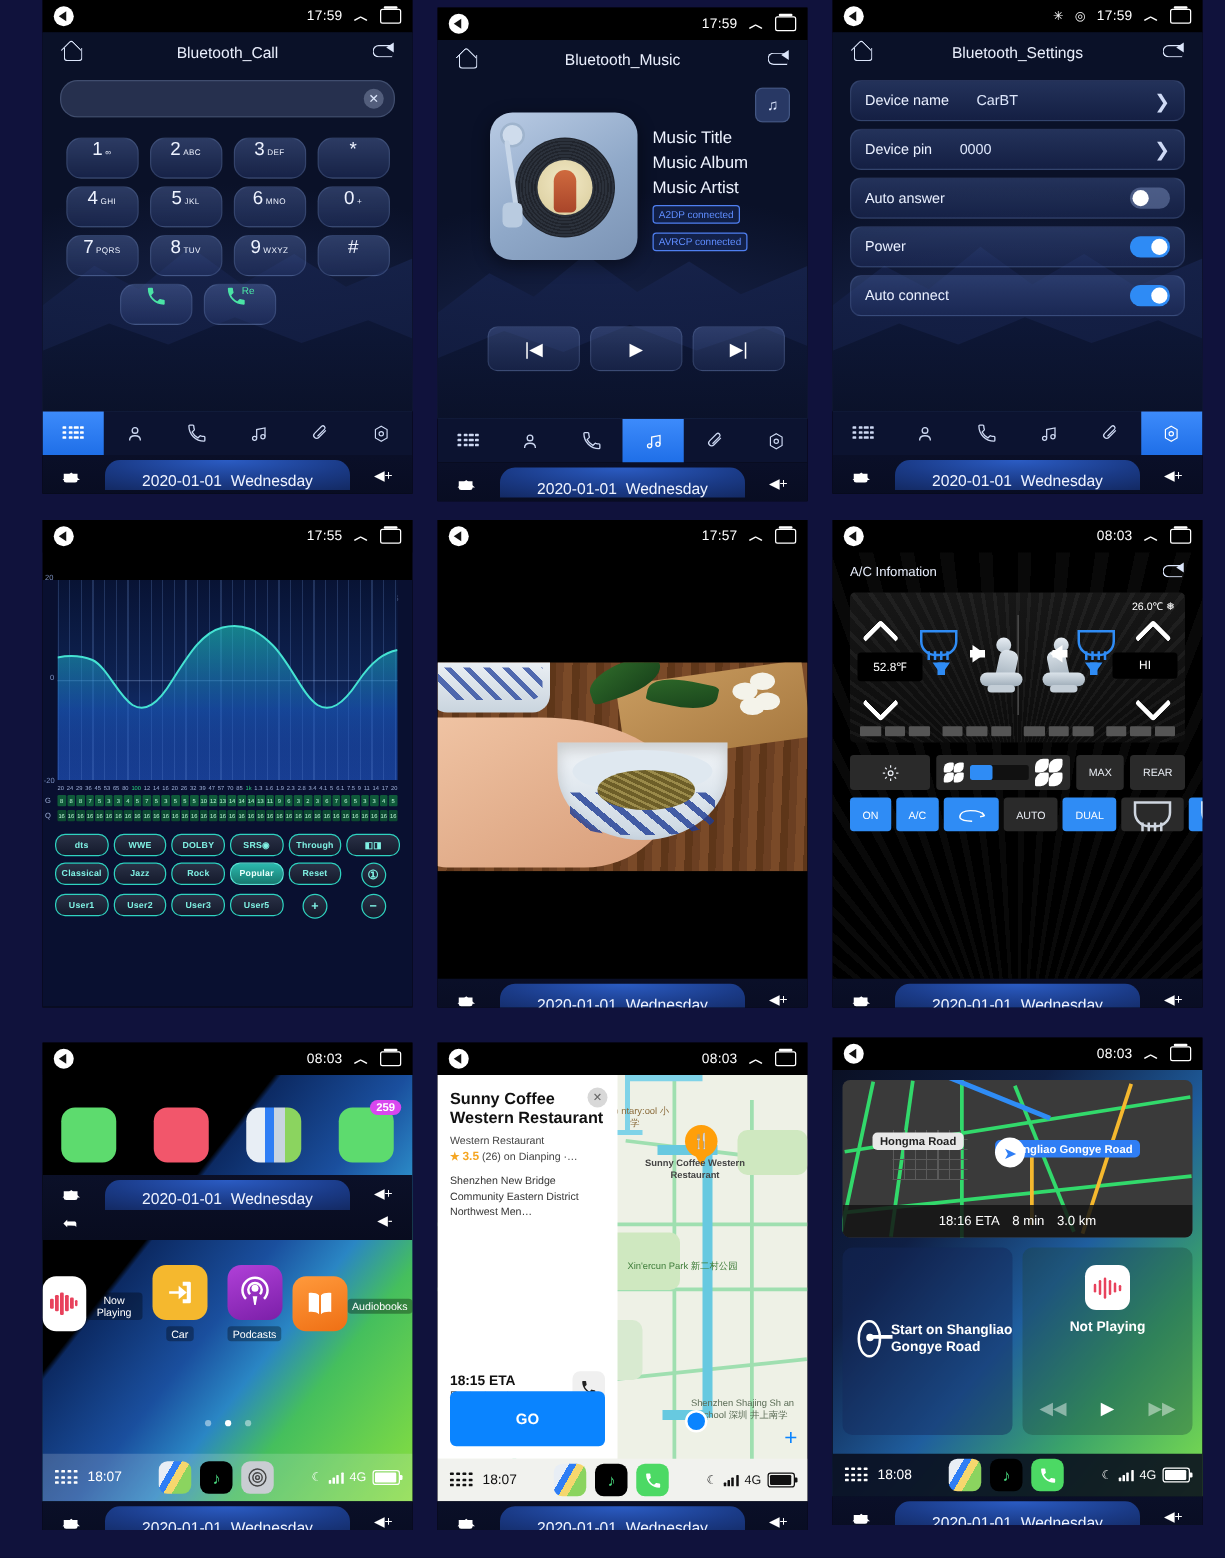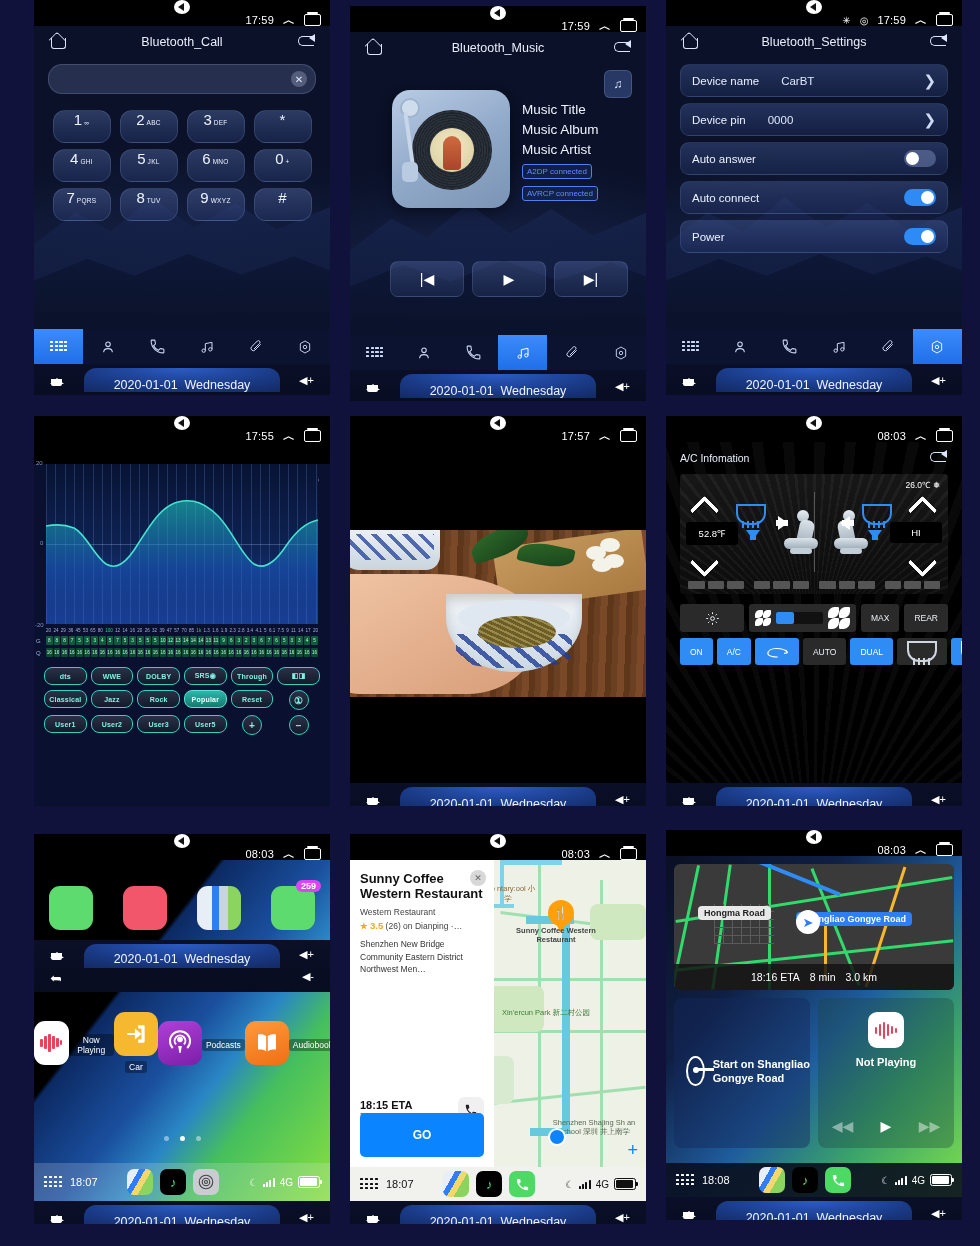--- a/index.html
+++ b/index.html
@@ -5,21 +5,21 @@
   html,body{margin:0;padding:0;background:#0d0f36;}
   body{width:980px;height:1246px;font-family:"Liberation Sans",sans-serif;overflow:hidden;}
   .page{position:relative;width:980px;height:1246px;background:#10123c;}
   .grid{position:absolute;inset:0;display:grid;grid-template-columns:repeat(3,320px);grid-template-rows:403px 414px 429px;justify-content:center;align-content:start;padding-top:0;}
   .cell{position:relative;}
   .panel{position:absolute;left:24px;width:296px;background:#000;overflow:hidden;}
   .cell:nth-child(3n+2) .panel{left:20px;}
   .cell:nth-child(3n) .panel{left:16px;}
 
   
-  .statusbar{height:26px;background:#000;display:flex;align-items:center;padding:0 9px;color:#fff;font-size:11px;position:relative;flex-direction:column;}
+  .statusbar{height:26px;background:#000;display:flex;align-items:center;padding:0 9px;color:#fff;font-size:11px;position:relative;}
   .sb-back{width:16px;height:16px;border-radius:50%;background:#fff;display:flex;align-items:center;justify-content:center;}
   .sb-back i{width:0;height:0;border-top:4px solid transparent;border-bottom:4px solid transparent;border-right:6px solid #111;display:block;margin-right:2px;}
   .sb-right{margin-left:auto;display:flex;align-items:center;gap:9px;}
   .sb-time{font-size:11px;letter-spacing:.2px;}
   .sb-chev{font-size:12px;font-weight:bold;line-height:1;}
   .sb-rect{width:15px;height:10px;border:1.6px solid #fff;border-radius:2px;position:relative;}
   .sb-rect:after{content:"";position:absolute;left:2px;top:-3px;width:11px;height:2px;background:#fff;border-radius:1px;}
   .sb-bt{font-size:10px;}
 
   
@@ -342,20 +342,33 @@
                   <span class="s">TUV</span>
                 </div>
           <div class="key">
                   <span class="d">9</span>
                   <span class="s">WXYZ</span>
                 </div>
           <div class="key">
                   <span class="d">#</span>
                 </div>
         </div>
+        <div class="callrow">
+          <div class="key call">
+            <svg width="18" height="18" viewBox="0 0 24 24" fill="#4ae3a5">
+                    <path d="M6.6 10.8c1.4 2.8 3.8 5.1 6.6 6.6l2.2-2.2c.3-.3.7-.4 1-.2 1.2.4 2.4.6 3.6.6.6 0 1 .4 1 1V20c0 .6-.4 1-1 1C10.6 21 3 13.4 3 4c0-.6.4-1 1-1h3.5c.6 0 1 .4 1 1 0 1.3.2 2.5.6 3.6.1.3 0 .7-.2 1l-2.3 2.2z"></path>
+                  </svg>
+          </div>
+          <div class="key call">
+            <svg width="18" height="18" viewBox="0 0 24 24" fill="#4ae3a5">
+                    <path d="M6.6 10.8c1.4 2.8 3.8 5.1 6.6 6.6l2.2-2.2c.3-.3.7-.4 1-.2 1.2.4 2.4.6 3.6.6.6 0 1 .4 1 1V20c0 .6-.4 1-1 1C10.6 21 3 13.4 3 4c0-.6.4-1 1-1h3.5c.6 0 1 .4 1 1 0 1.3.2 2.5.6 3.6.1.3 0 .7-.2 1l-2.3 2.2z"></path>
+                  </svg>
+            <span class="re">Re</span>
+          </div>
+        </div>
       </div>
     </div>
     <div class="tabbar">
       <div class="tab active">
               <span class="grid-ic">
                 <span>
                   <i></i>
                   <i></i>
                   <i></i>
                   <i></i>
@@ -556,27 +569,27 @@
           <span class="val">0000</span>
           <span class="arrow">❯</span>
         </div>
         <div class="setrow">
           <span>Auto answer</span>
           <span class="toggle">
                   <i></i>
                 </span>
         </div>
         <div class="setrow">
+          <span>Power</span>
+          <span class="toggle on">
+                  <i></i>
+                </span>
+        </div>
+        <div class="setrow">
           <span>Auto connect</span>
-          <span class="toggle on">
-                  <i></i>
-                </span>
-        </div>
-        <div class="setrow">
-          <span>Power</span>
           <span class="toggle on">
                   <i></i>
                 </span>
         </div>
       </div>
     </div>
     <div class="tabbar">
       <div class="tab">
               <span class="grid-ic">
                 <span>
@@ -1063,21 +1076,21 @@
         </div>
         <div style="display:flex;flex-direction:column;align-items:center;">
           <div class="cpic" style="background:#f5b82e;display:flex;align-items:center;justify-content:center;">
             <svg width="26" height="26" viewBox="0 0 24 24" fill="#fff">
                     <path d="M14 4h5a1 1 0 011 1v14a1 1 0 01-1 1h-5v-3h3V7h-3z"></path>
                     <path d="M4 11h7V7l6 5-6 5v-4H4z"></path>
                   </svg>
           </div>
           <span class="cplbl">Car</span>
         </div>
-        <div style="display:flex;flex-direction:row;align-items:center;">
+        <div style="display:flex;flex-direction:column;align-items:center;">
           <div class="cpic" style="background:linear-gradient(160deg,#b040d8,#7b1fa8);display:flex;align-items:center;justify-content:center;">
             <svg width="28" height="28" viewBox="0 0 24 24" fill="none" stroke="#fff" stroke-width="1.7">
                     <circle cx="12" cy="9" r="2.4" fill="#fff" stroke="none"></circle>
                     <path d="M8.6 13.2a4.6 4.6 0 116.8 0M5.8 16.4a8.6 8.6 0 1112.4 0"></path>
                     <path d="M10.4 14.5h3.2l-1.1 6h-1z" fill="#fff" stroke="none"></path>
                   </svg>
           </div>
           <span class="cplbl">Podcasts</span>
         </div>
         <div style="display:flex;flex-direction:row;align-items:center;">

